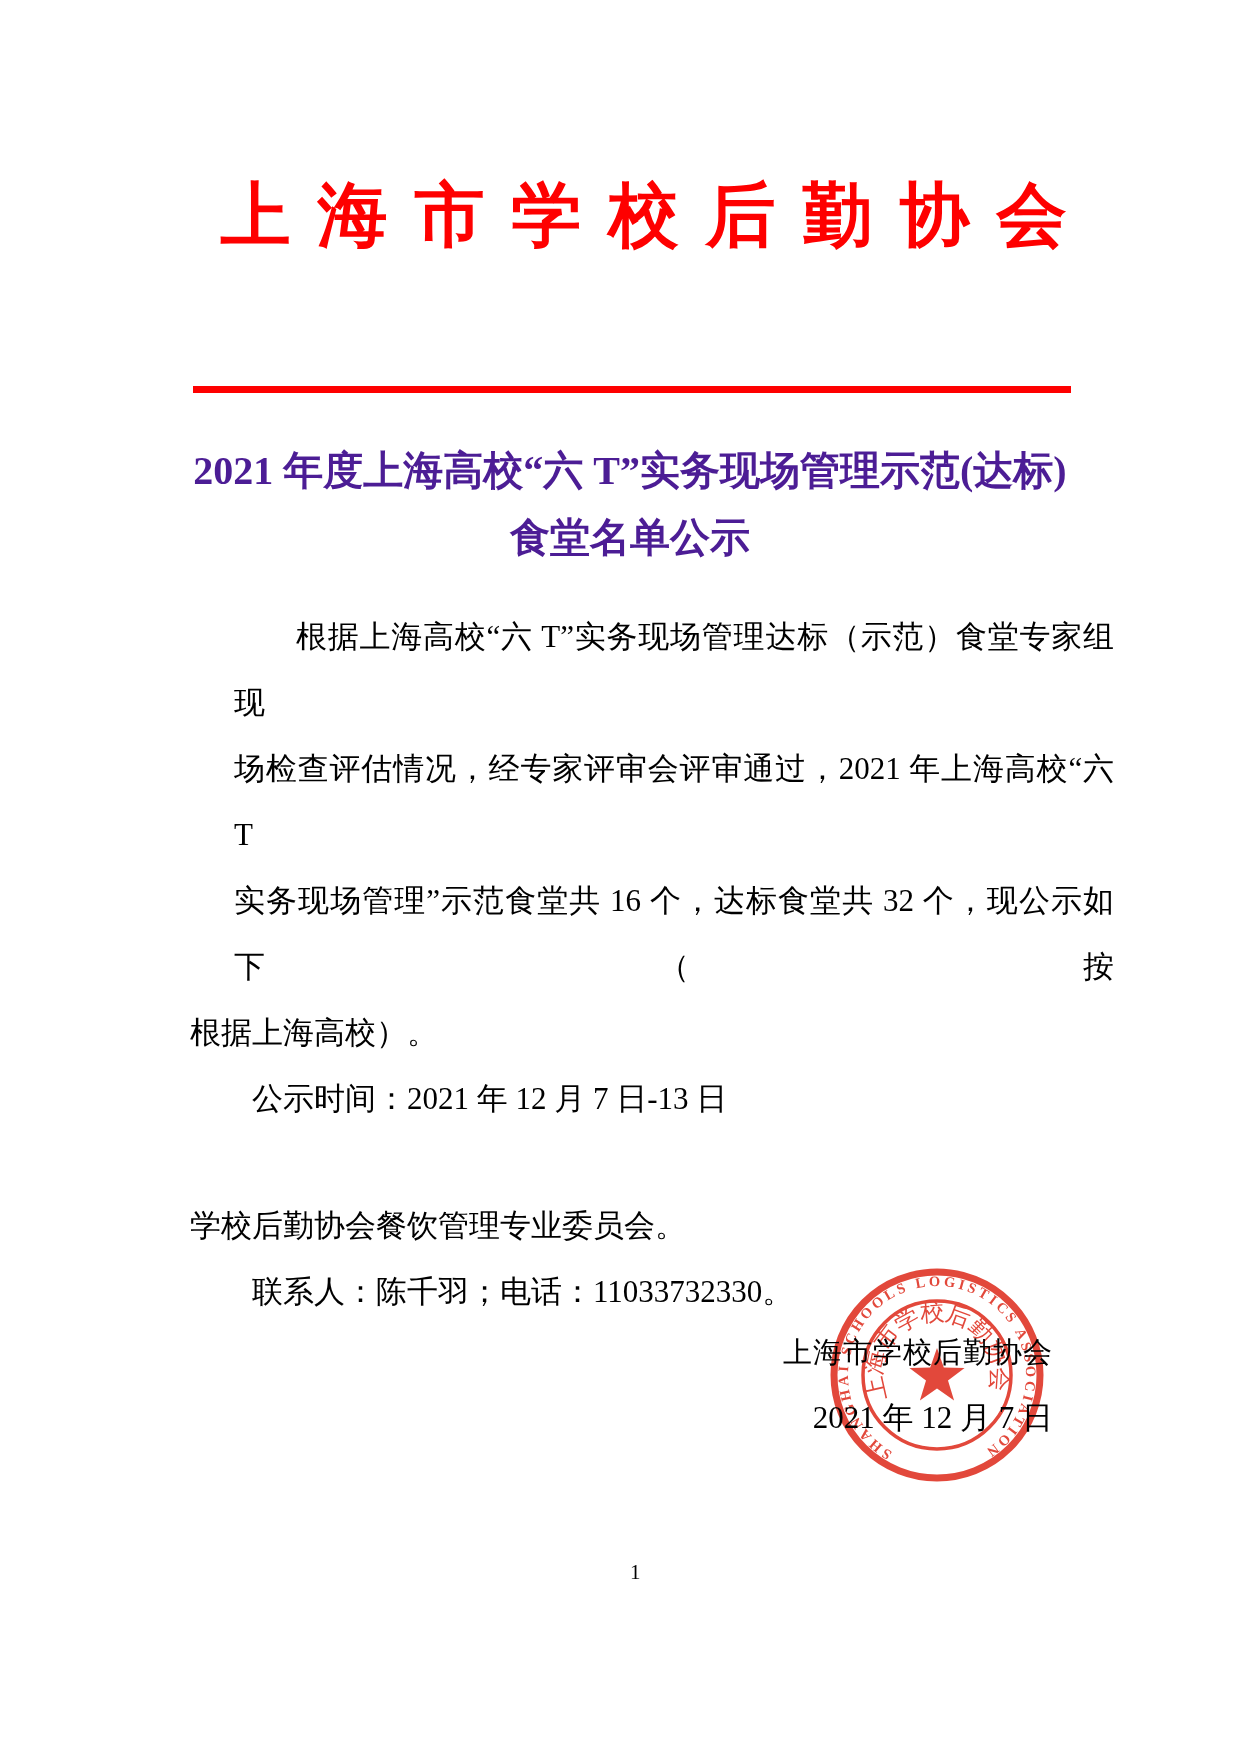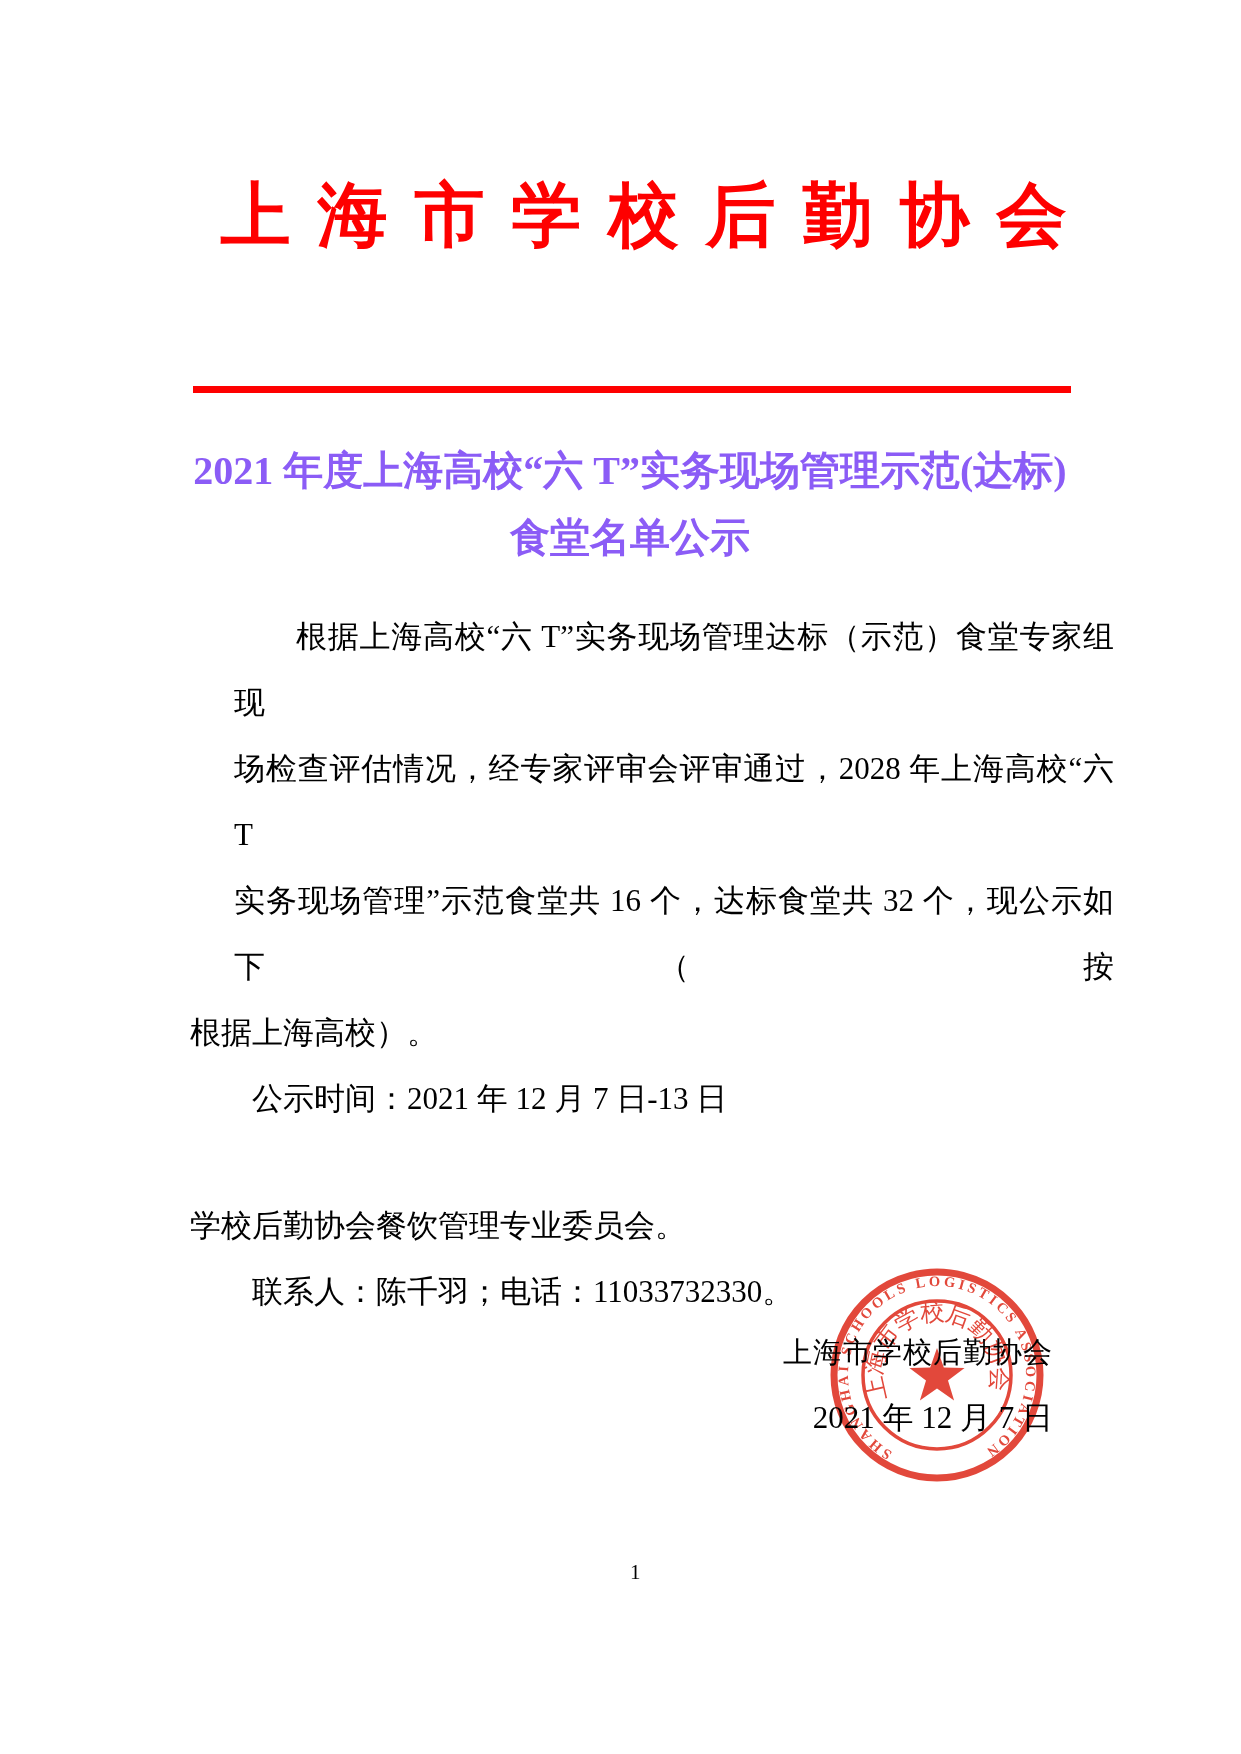--- a/index.html
+++ b/index.html
@@ -40,21 +40,21 @@
   }
   .doc-title {
     position: absolute;
     top: 437px;
     left: 190px;
     width: 880px;
     font-size: 40px;
     line-height: 67px;
     font-weight: bold;
     text-align: center;
-    color: #8b5cf6;
+    color: #4c1d95;
   }
   .body-text {
     position: absolute;
     top: 604px;
     left: 190px;
     width: 880px;
     font-size: 31px;
     line-height: 66px;
     color: #000000;
   }
@@ -130,21 +130,21 @@
 
   <div class="red-divider"></div>
 
   <div class="doc-title">
     <div>2021 年度上海高校“六 T”实务现场管理示范(达标)</div>
     <div>食堂名单公示</div>
   </div>
 
   <div class="body-text">
     <div class="line j indent">根据上海高校“六 T”实务现场管理达标（示范）食堂专家组现</div>
-    <div class="line j">场检查评估情况，经专家评审会评审通过，2028 年上海高校“六 T</div>
+    <div class="line j">场检查评估情况，经专家评审会评审通过，2021 年上海高校“六 T</div>
     <div class="line j">实务现场管理”示范食堂共 16 个，达标食堂共 32 个，现公示如下（按</div>
     <div class="line">根据上海高校）。</div>
     <div class="line indent">公示时间：2021 年 12 月 7 日-13 日</div>
     <div class="spacer"></div>
     <div class="line">学校后勤协会餐饮管理专业委员会。</div>
     <div class="line indent">联系人：陈千羽；电话：11033732330。</div>
   </div>
 
   <div class="stamp">
     <svg width="230" height="230" viewBox="0 0 230 230">

